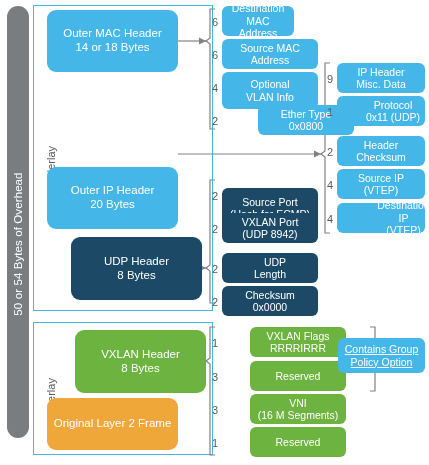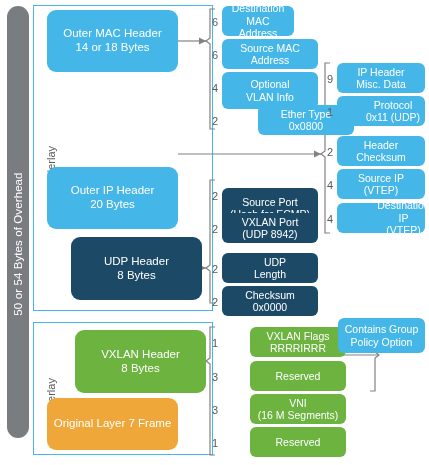--- a/index.html
+++ b/index.html
@@ -127,21 +127,21 @@
   </svg>
 
   <div class="box big c-blue" style="left:47px;top:10px;width:131px;height:62px;">Outer MAC Header
 14 or 18 Bytes</div>
   <div class="box big c-blue" style="left:47px;top:123px;width:131px;height:62px;margin-top:44px;">Outer IP Header
 20 Bytes</div>
   <div class="box big c-navy" style="left:47px;top:237px;width:131px;height:63px;margin-left:24px;">UDP Header
 8 Bytes</div>
   <div class="box big c-green" style="left:47px;top:330px;width:131px;height:63px;">VXLAN Header
 8 Bytes</div>
-  <div class="box big c-orange" style="left:47px;top:398px;width:131px;height:52px;">Original Layer 7 Frame</div>
+  <div class="box big c-orange" style="left:47px;top:398px;width:131px;height:52px;">Original Layer 2 Frame</div>
 
   <div class="bytes" style="left:204px;top:16px;">6</div>
   <div class="box small c-blue" style="left:222px;top:6px;width:72px;height:30px;">Destination MAC
 Address</div>
 
   <div class="bytes" style="left:204px;top:49px;">6</div>
   <div class="box small c-blue" style="left:222px;top:39px;width:96px;height:30px;">Source MAC
 Address</div>
 
   <div class="bytes" style="left:204px;top:82px;">4</div>
@@ -195,16 +195,16 @@
   <div class="bytes" style="left:204px;top:371px;">3</div>
   <div class="box small c-green" style="left:222px;top:361px;width:96px;height:30px;">Reserved</div>
 
   <div class="bytes" style="left:204px;top:404px;">3</div>
   <div class="box small c-green" style="left:222px;top:394px;width:96px;height:30px;">VNI
 (16 M Segments)</div>
 
   <div class="bytes" style="left:204px;top:437px;">1</div>
   <div class="box small c-green" style="left:222px;top:427px;width:96px;height:30px;">Reserved</div>
 
-  <div class="box small c-blue" style="left:338px;top:318px;width:87px;height:35px;">Contains Group
+  <div class="box small c-blue" style="left:338px;top:338px;width:87px;height:35px;text-decoration:underline;">Contains Group
 Policy Option</div>
 
 </div>
 
 </body></html>

